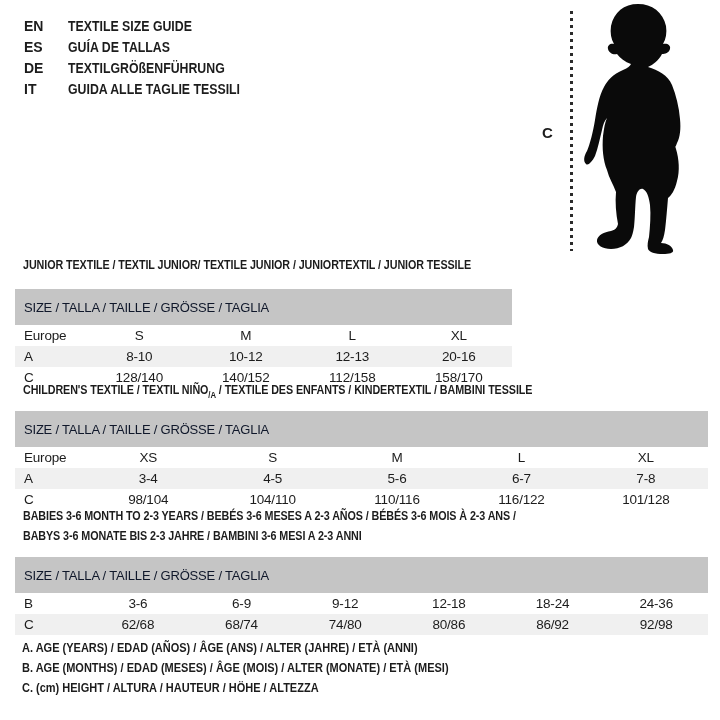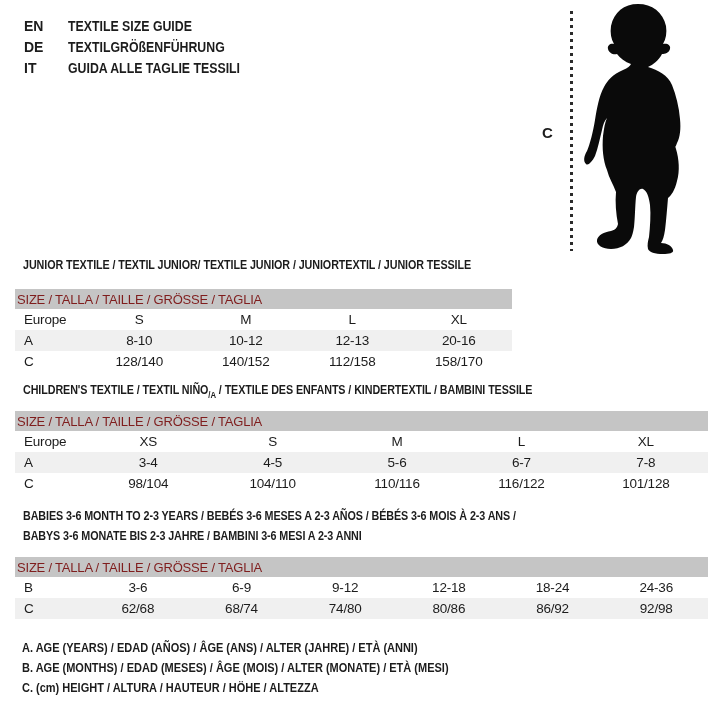--- a/index.html
+++ b/index.html
@@ -43,42 +43,46 @@
   .sub{font-size:9px;vertical-align:sub;}
 
   
   .size-table{position:absolute;left:15px;}
   .size-table.narrow{width:497px;}
   .size-table.wide{width:693px;}
   .t1pos{top:289px;}
   .t2pos{top:411px;}
   .t3pos{top:557px;}
   .band{
-    height:20px;background:var(--band);display:flex;align-items:center;
-    padding-left:2px;font-size:13px;color:#7f1d1d;letter-spacing:-0.2px;
+    height:36px;background:var(--band);display:flex;align-items:center;
+    padding-left:9px;font-size:13px;color:#0f172a;letter-spacing:-0.2px;
     box-sizing:border-box;
   }
   .trow{display:flex;align-items:center;height:21px;font-size:13.5px;letter-spacing:-0.2px;}
   .trow.shaded{background:var(--row-shaded);}
   .tlabel{width:71px;padding-left:9px;box-sizing:border-box;flex:0 0 71px;}
   .tcell{flex:1;text-align:center;}
 
   
   .legend{position:absolute;left:22px;top:641px;}
   .legend-line{height:20px;font-size:12.5px;font-weight:bold;white-space:nowrap;text-decoration:underline;}
 </style>
 </head>
 <body>
 
 <div class="page">
 
   <div class="lang-list">
     <div class="lang-row">
       <span class="lang-code">EN</span>
       <span class="cx">TEXTILE SIZE GUIDE</span>
+    </div>
+    <div class="lang-row">
+      <span class="lang-code">ES</span>
+      <span class="cx">GUÍA DE TALLAS</span>
     </div>
     <div class="lang-row">
       <span class="lang-code">DE</span>
       <span class="cx">TEXTILGRÖßENFÜHRUNG</span>
     </div>
     <div class="lang-row">
       <span class="lang-code">IT</span>
       <span class="cx">GUIDA ALLE TAGLIE TESSILI</span>
     </div>
   </div>

